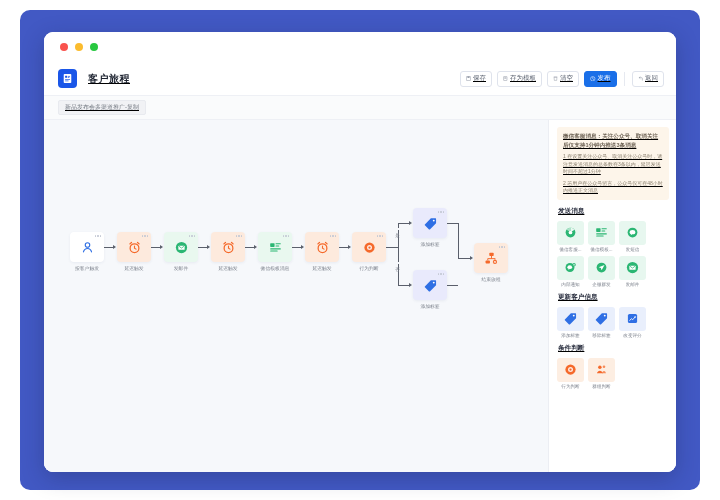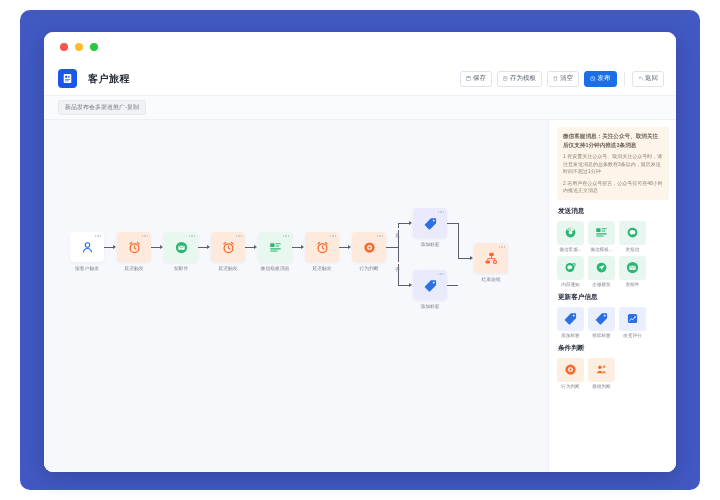--- a/index.html
+++ b/index.html
@@ -24,21 +24,21 @@
   }
   
   .window {
     position: absolute;
     left: 44px; top: 32px;
     width: 632px; height: 440px;
     background: #ffffff;
     border-radius: 9px;
     box-shadow: 0 6px 22px rgba(20,30,70,.28);
     overflow: hidden;
-    display: flex; flex-direction: column;
+    display: flex; flex-direction: column; text-decoration: underline;
   }
   .titlebar {
     height: 30px; flex: 0 0 30px;
     display: flex; align-items: center;
     padding-left: 16px; gap: 7px;
     background: #ffffff;
   }
   .dot { width: 8px; height: 8px; border-radius: 50%; }
   .dot.red { background: #f9534d; }
   .dot.yellow { background: #fbbc2e; }

